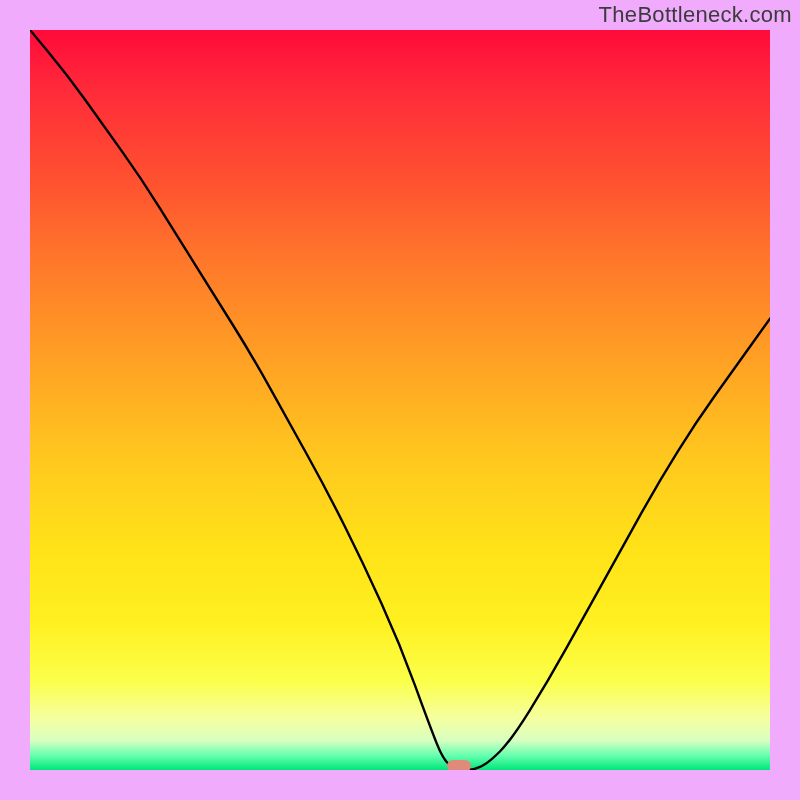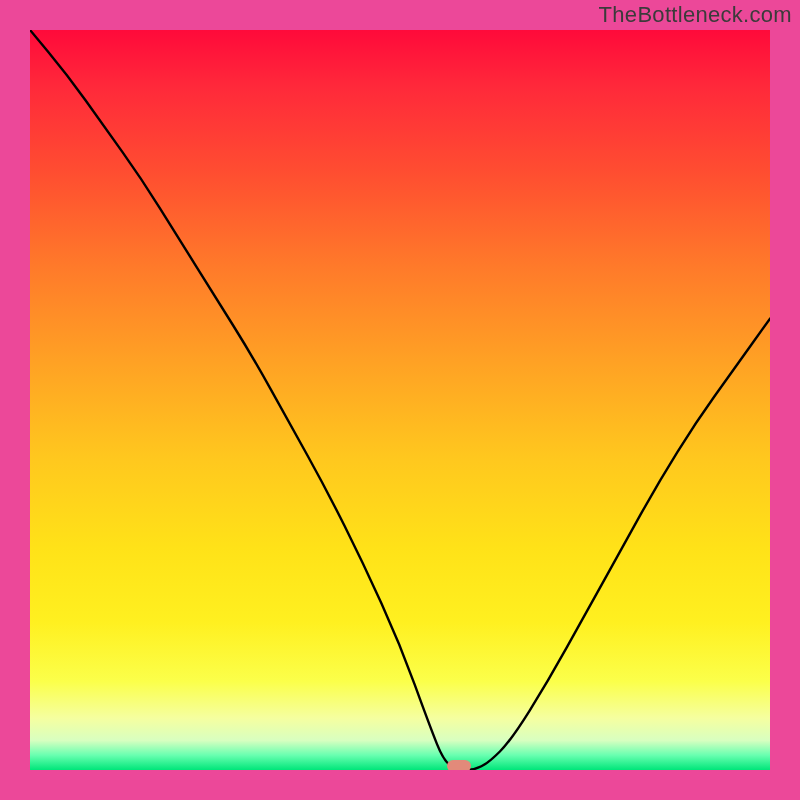--- a/index.html
+++ b/index.html
@@ -8,21 +8,21 @@
     width: 800px;
     height: 800px;
     background: #000;
     overflow: hidden;
     font-family: Arial, Helvetica, sans-serif;
   }
   .frame {
     position: relative;
     width: 800px;
     height: 800px;
-    background: #ec4899;
+    background: #f0abfc;
   }
   .watermark {
     position: absolute;
     top: 2px;
     right: 8px;
     color: #3b3b3b;
     font-size: 22px;
     font-weight: 500;
     letter-spacing: 0.3px;
     z-index: 5;

